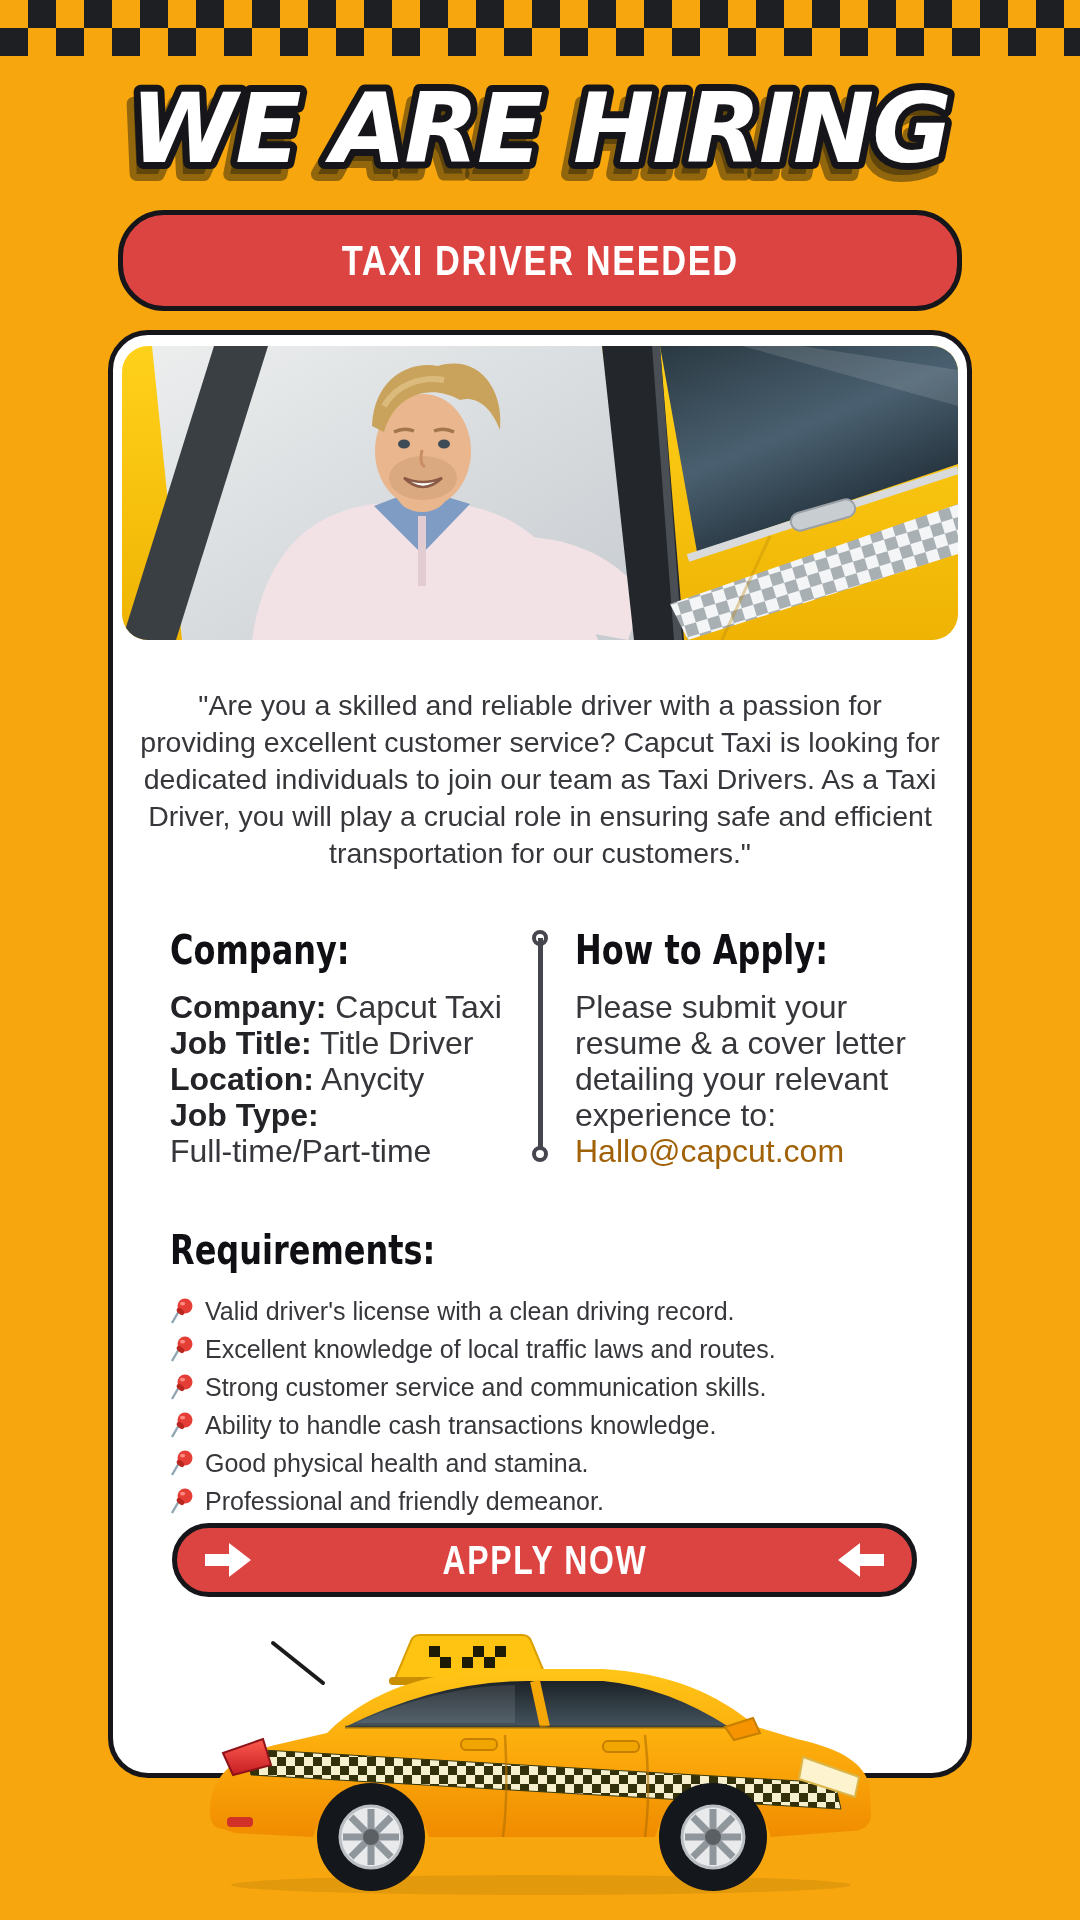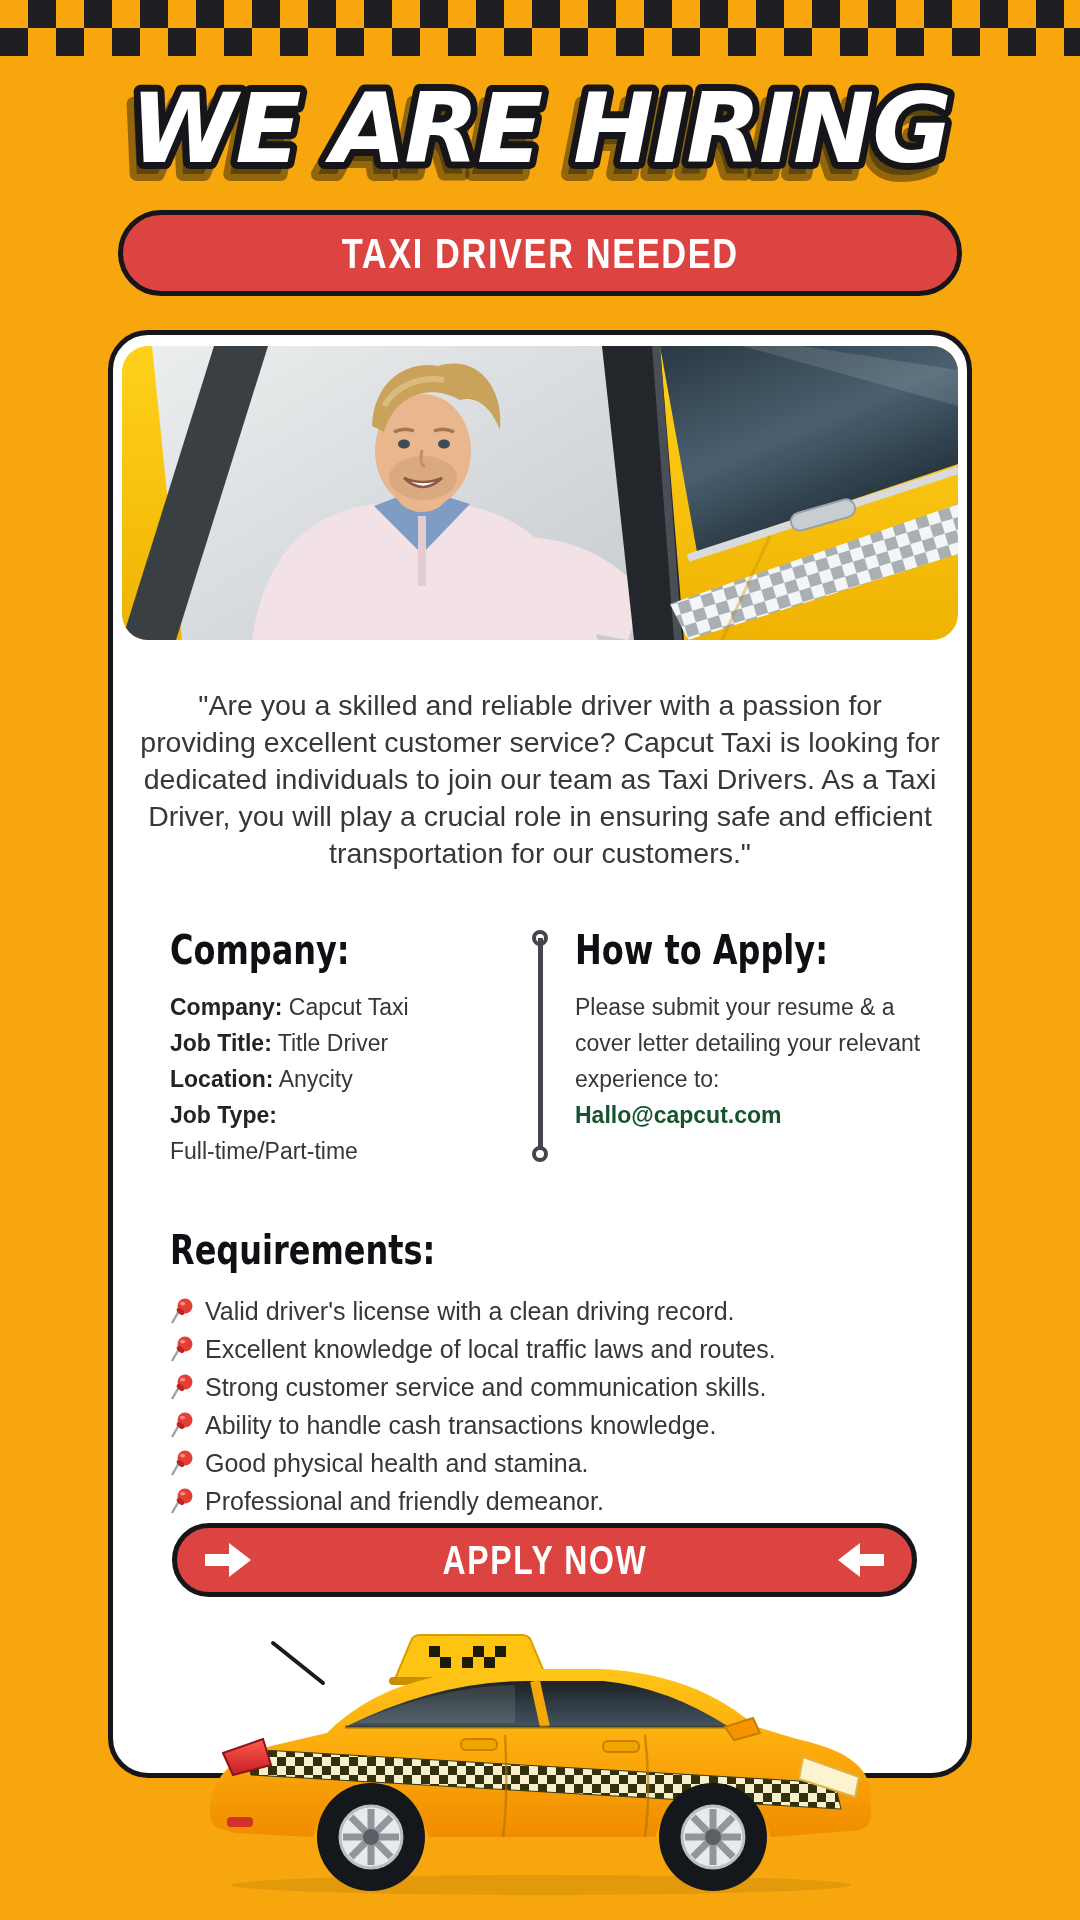--- a/index.html
+++ b/index.html
@@ -8,44 +8,44 @@
 
   
   .checker-band{position:absolute;left:0;top:0;width:1080px;height:56px;
     background:repeating-conic-gradient(#1E1F23 0% 25%, transparent 0% 50%);
     background-size:56px 56px;}
 
   
   .title-svg{position:absolute;left:0;top:50px;width:1080px;height:150px;}
 
   
-  .subtitle-pill{position:absolute;left:118px;top:210px;width:844px;height:86px;
+  .subtitle-pill{position:absolute;left:118px;top:210px;width:844px;height:101px;
     background:#DB4441;border:5px solid #16161A;border-radius:46px;box-sizing:border-box;
     display:flex;align-items:center;justify-content:center;}
   .subtitle-pill span{color:#fff;font-weight:bold;font-size:43px;letter-spacing:2px;
     display:inline-block;transform:scaleX(.8);white-space:nowrap;}
 
   
   .card{position:absolute;left:108px;top:330px;width:864px;height:1448px;background:#fff;
     border:5px solid #16161A;border-radius:40px;box-sizing:border-box;}
 
   .photo{position:absolute;left:9px;top:11px;width:836px;height:294px;border-radius:26px;overflow:hidden;}
   .photo svg{display:block;width:100%;height:100%;}
 
   .quote{position:absolute;left:27px;top:352px;width:800px;text-align:center;
     color:#36363B;font-size:28.5px;line-height:37px;margin:0;}
 
   .heading{font-family:"DejaVu Sans",sans-serif;font-weight:bold;color:#101014;font-size:41px;
     margin:0;transform:scaleX(.78);transform-origin:left center;white-space:nowrap;letter-spacing:0px;}
 
   .col-left{position:absolute;left:57px;top:591px;width:350px;}
   .col-right{position:absolute;left:462px;top:591px;width:350px;}
-  .col-body{margin-top:15px;font-size:23px;line-height:36px;color:#36363B;}
+  .col-body{margin-top:15px;font-size:32px;line-height:36px;color:#36363B;}
   .col-body b{color:#232327;font-weight:bold;}
-  .email{font-weight:bold;color:#14532d;}
+  .email{font-weight:normal;color:#a16207;}
 
   .divider{position:absolute;left:419px;top:595px;width:16px;height:232px;}
   .divider .line{position:absolute;left:5.5px;top:8px;width:5px;height:216px;background:#45454D;}
   .divider .ring{position:absolute;left:0;width:8px;height:8px;border:4px solid #45454D;
     border-radius:50%;background:#fff;}
   .divider .ring.top{top:0;}
   .divider .ring.bottom{bottom:0;}
 
   .requirements{position:absolute;left:57px;top:891px;width:770px;}
   .req-list{list-style:none;margin:18px 0 0 0;padding:0;font-size:25px;line-height:38px;color:#36363B;}

